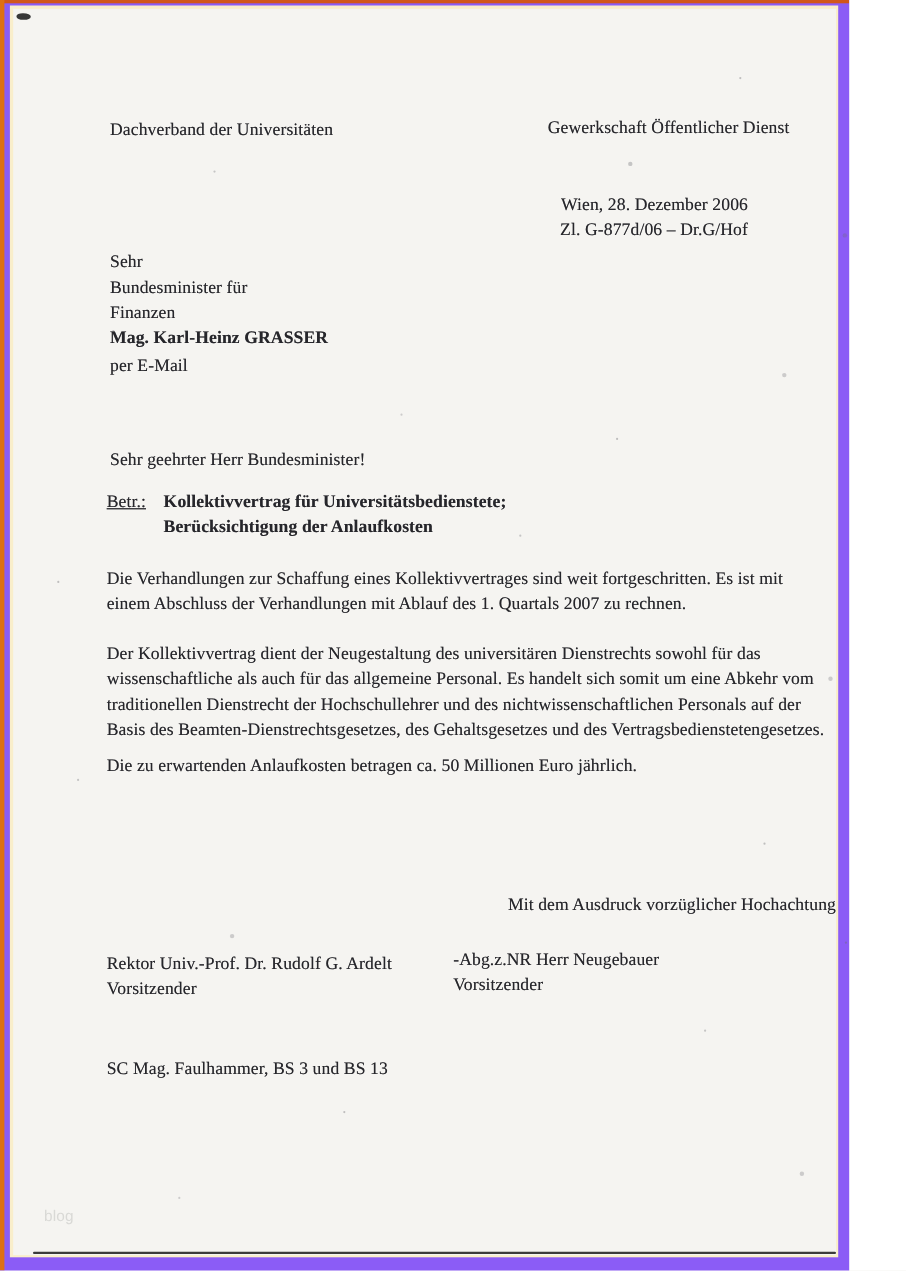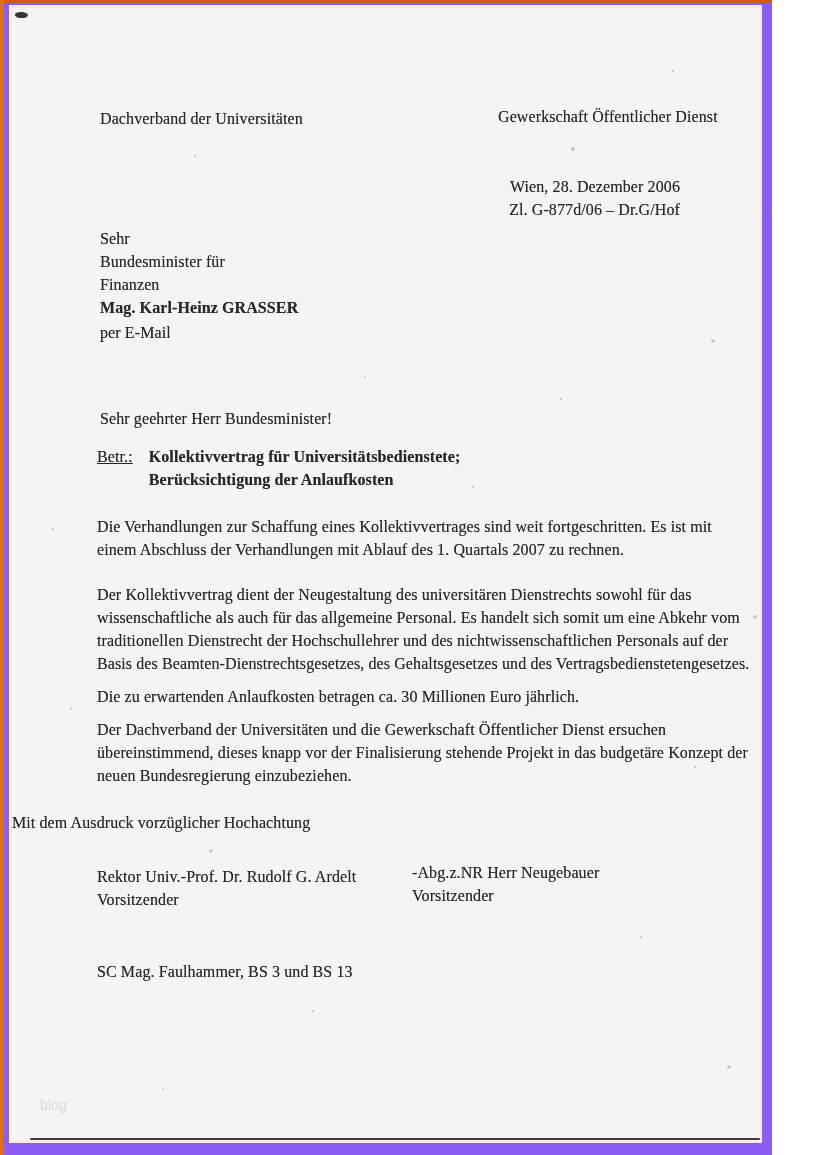--- a/index.html
+++ b/index.html
@@ -61,21 +61,21 @@
   .subject { left: 85px; top: 437px; display: flex; }
   .subject-label { text-decoration: underline; margin-right: 16px; white-space: nowrap; }
   .subject-text { font-weight: bold; }
 
   .para { left: 85px; width: 655px; }
   .p1 { top: 507px; }
   .p2 { top: 575px; }
   .p3 { top: 677px; }
   .p4 { top: 710px; }
 
-  .closing { left: 0; top: 803px; width: 100%; text-align: left; }
+  .closing { left: 0; top: 803px; width: 100%; text-align: right; }
 
   .sig { width: 320px; }
   .sig-left  { left: 85px;  top: 857px; }
   .sig-right { left: 400px; top: 853px; }
 
   .distribution { left: 85px; top: 952px; }
   .underlined { text-decoration: underline; }
 
   .watermark {
     left: 28px; top: 1086px;
@@ -148,22 +148,21 @@
         <div class="subject-text">
           <div>Kollektivvertrag für Universitätsbedienstete;</div>
           <div>Berücksichtigung der Anlaufkosten</div>
         </div>
       </div>
 
       <div class="abs salutation">Sehr geehrter Herr Bundesminister!</div>
 
       <div class="abs para p1">Die Verhandlungen zur Schaffung eines Kollektivvertrages sind weit fortgeschritten. Es ist mit einem Abschluss der Verhandlungen mit Ablauf des 1. Quartals 2007 zu rechnen.</div>
       <div class="abs para p2">Der Kollektivvertrag dient der Neugestaltung des universitären Dienstrechts sowohl für das wissenschaftliche als auch für das allgemeine Personal. Es handelt sich somit um eine Abkehr vom traditionellen Dienstrecht der Hochschullehrer und des nichtwissenschaftlichen Personals auf der Basis des Beamten-Dienstrechtsgesetzes, des Gehaltsgesetzes und des Vertragsbedienstetengesetzes.</div>
-      <div class="abs para p3">Die zu erwartenden Anlaufkosten betragen ca. 30 Millionen Euro jährlich.</div>
-      <div class="abs para p4">Der Dachverband der Universitäten und die Gewerkschaft Öffentlicher Dienst ersuchen übereinstimmend, dieses knapp vor der Finalisierung stehende Projekt in das budgetäre Konzept der neuen Bundesregierung einzubeziehen.</div>
+      <div class="abs para p3">Die zu erwartenden Anlaufkosten betragen ca. 50 Millionen Euro jährlich.</div>
 
       <div class="abs closing">Mit dem Ausdruck vorzüglicher Hochachtung</div>
 
       <div class="abs sig sig-left">
         <div>Rektor Univ.-Prof. Dr. Rudolf G. Ardelt</div>
         <div>Vorsitzender</div>
       </div>
 
       <div class="abs sig sig-right">
         <div>-Abg.z.NR Herr Neugebauer</div>

